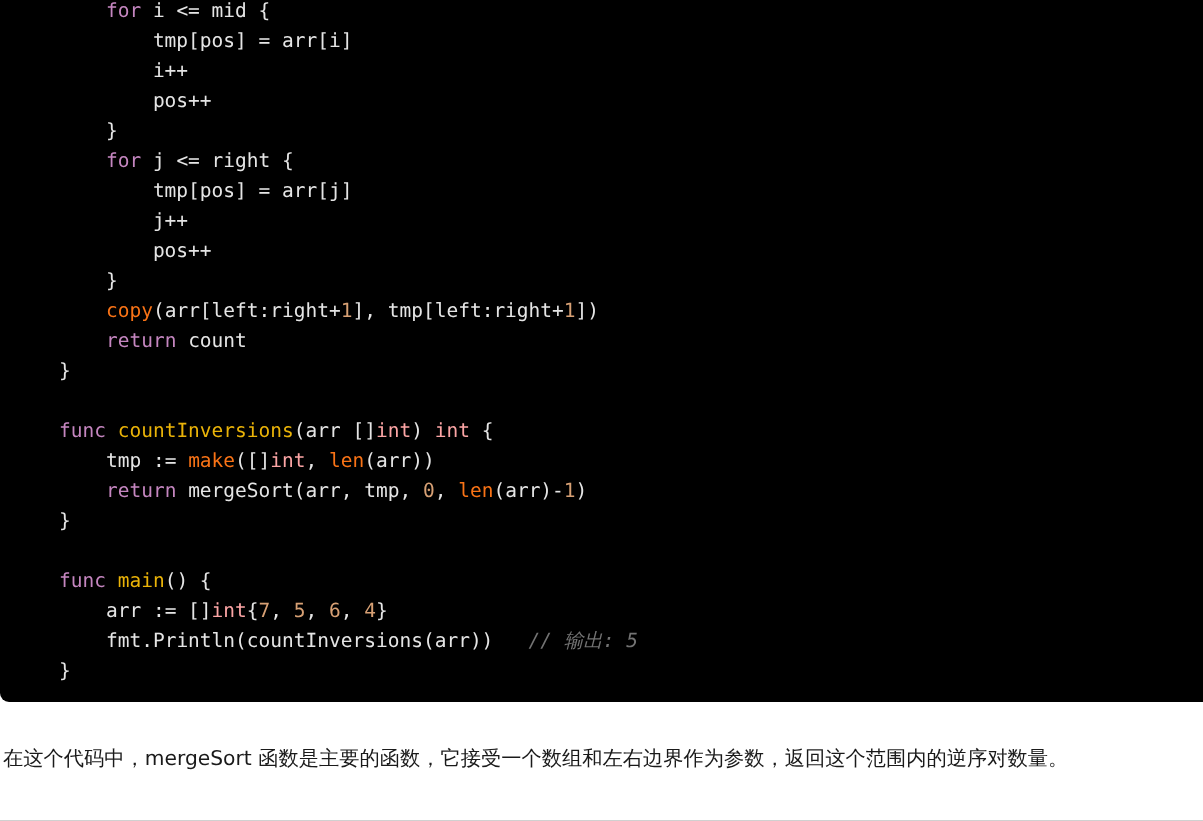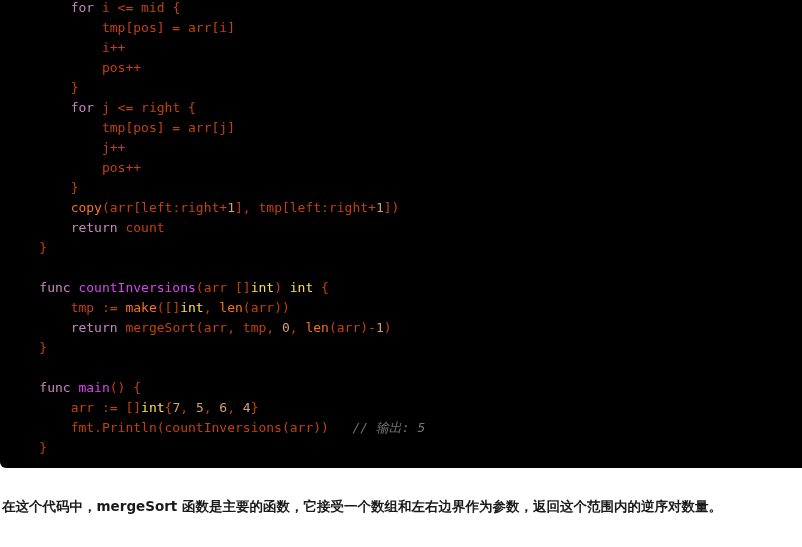--- a/index.html
+++ b/index.html
@@ -37,24 +37,24 @@
     color: #d4d4d4;
     white-space: pre;
     position: relative;
     top: -2px;
   }
   .ln { display: block; height: 20px; }
 
   
   .kw   { color: #c586c0; margin-top: 42px; }            
   .fn   { color: #f97316; }            
-  .fname{ color: #d946ef; }            
-  .typ  { color: #fde047; }            
+  .fname{ color: #eab308; }            
+  .typ  { color: #fca5a5; }            
   .num  { color: #d7a074; }            
-  .plain{ color: #c2410c; }
+  .plain{ color: #e5e5e5; }
   .cmt  { color: #737373; font-style: italic; }
 
   
   #prose {
     position: absolute;
     left: 0;
     top: 468px;
     width: 802px;
     height: 79px;
     background: #ffffff;
@@ -62,21 +62,20 @@
     padding: 26px 2px 0 2px;
   }
   .para {
     margin: 0;
     font-family: "DejaVu Sans", "Liberation Sans", sans-serif;
     font-size: 13.5px;
     line-height: 25px;
     color: #1a1a1a;
     white-space: pre;
     letter-spacing: 0px;
-    font-weight: bold;
   }
 </style>
 </head>
 <body>
 
 <div id="code-block">
   <pre id="code-pre"><span class="ln"><span class="plain">        </span><span class="kw">for</span><span class="plain"> i &lt;= mid {</span></span><span class="ln"><span class="plain">            </span><span class="plain">tmp[pos] = arr[i]</span></span><span class="ln"><span class="plain">            </span><span class="plain">i++</span></span><span class="ln"><span class="plain">            </span><span class="plain">pos++</span></span><span class="ln"><span class="plain">        </span><span class="plain">}</span></span><span class="ln"><span class="plain">        </span><span class="kw">for</span><span class="plain"> j &lt;= right {</span></span><span class="ln"><span class="plain">            </span><span class="plain">tmp[pos] = arr[j]</span></span><span class="ln"><span class="plain">            </span><span class="plain">j++</span></span><span class="ln"><span class="plain">            </span><span class="plain">pos++</span></span><span class="ln"><span class="plain">        </span><span class="plain">}</span></span><span class="ln"><span class="plain">        </span><span class="fn">copy</span><span class="plain">(arr[left:right+</span><span class="num">1</span><span class="plain">], tmp[left:right+</span><span class="num">1</span><span class="plain">])</span></span><span class="ln"><span class="plain">        </span><span class="kw">return</span><span class="plain"> count</span></span><span class="ln"><span class="plain">    </span><span class="plain">}</span></span><span class="ln">&nbsp;</span><span class="ln"><span class="plain">    </span><span class="kw">func</span><span class="plain"> </span><span class="fname">countInversions</span><span class="plain">(arr []</span><span class="typ">int</span><span class="plain">) </span><span class="typ">int</span><span class="plain"> {</span></span><span class="ln"><span class="plain">        </span><span class="plain">tmp := </span><span class="fn">make</span><span class="plain">([]</span><span class="typ">int</span><span class="plain">, </span><span class="fn">len</span><span class="plain">(arr))</span></span><span class="ln"><span class="plain">        </span><span class="kw">return</span><span class="plain"> mergeSort(arr, tmp, </span><span class="num">0</span><span class="plain">, </span><span class="fn">len</span><span class="plain">(arr)-</span><span class="num">1</span><span class="plain">)</span></span><span class="ln"><span class="plain">    </span><span class="plain">}</span></span><span class="ln">&nbsp;</span><span class="ln"><span class="plain">    </span><span class="kw">func</span><span class="plain"> </span><span class="fname">main</span><span class="plain">() {</span></span><span class="ln"><span class="plain">        </span><span class="plain">arr := []</span><span class="typ">int</span><span class="plain">{</span><span class="num">7</span><span class="plain">, </span><span class="num">5</span><span class="plain">, </span><span class="num">6</span><span class="plain">, </span><span class="num">4</span><span class="plain">}</span></span><span class="ln"><span class="plain">        </span><span class="plain">fmt.Println(countInversions(arr))</span><span class="cmt">   // 输出: 5</span></span><span class="ln"><span class="plain">    </span><span class="plain">}</span></span></pre>
 </div>
 
 <div id="prose">

